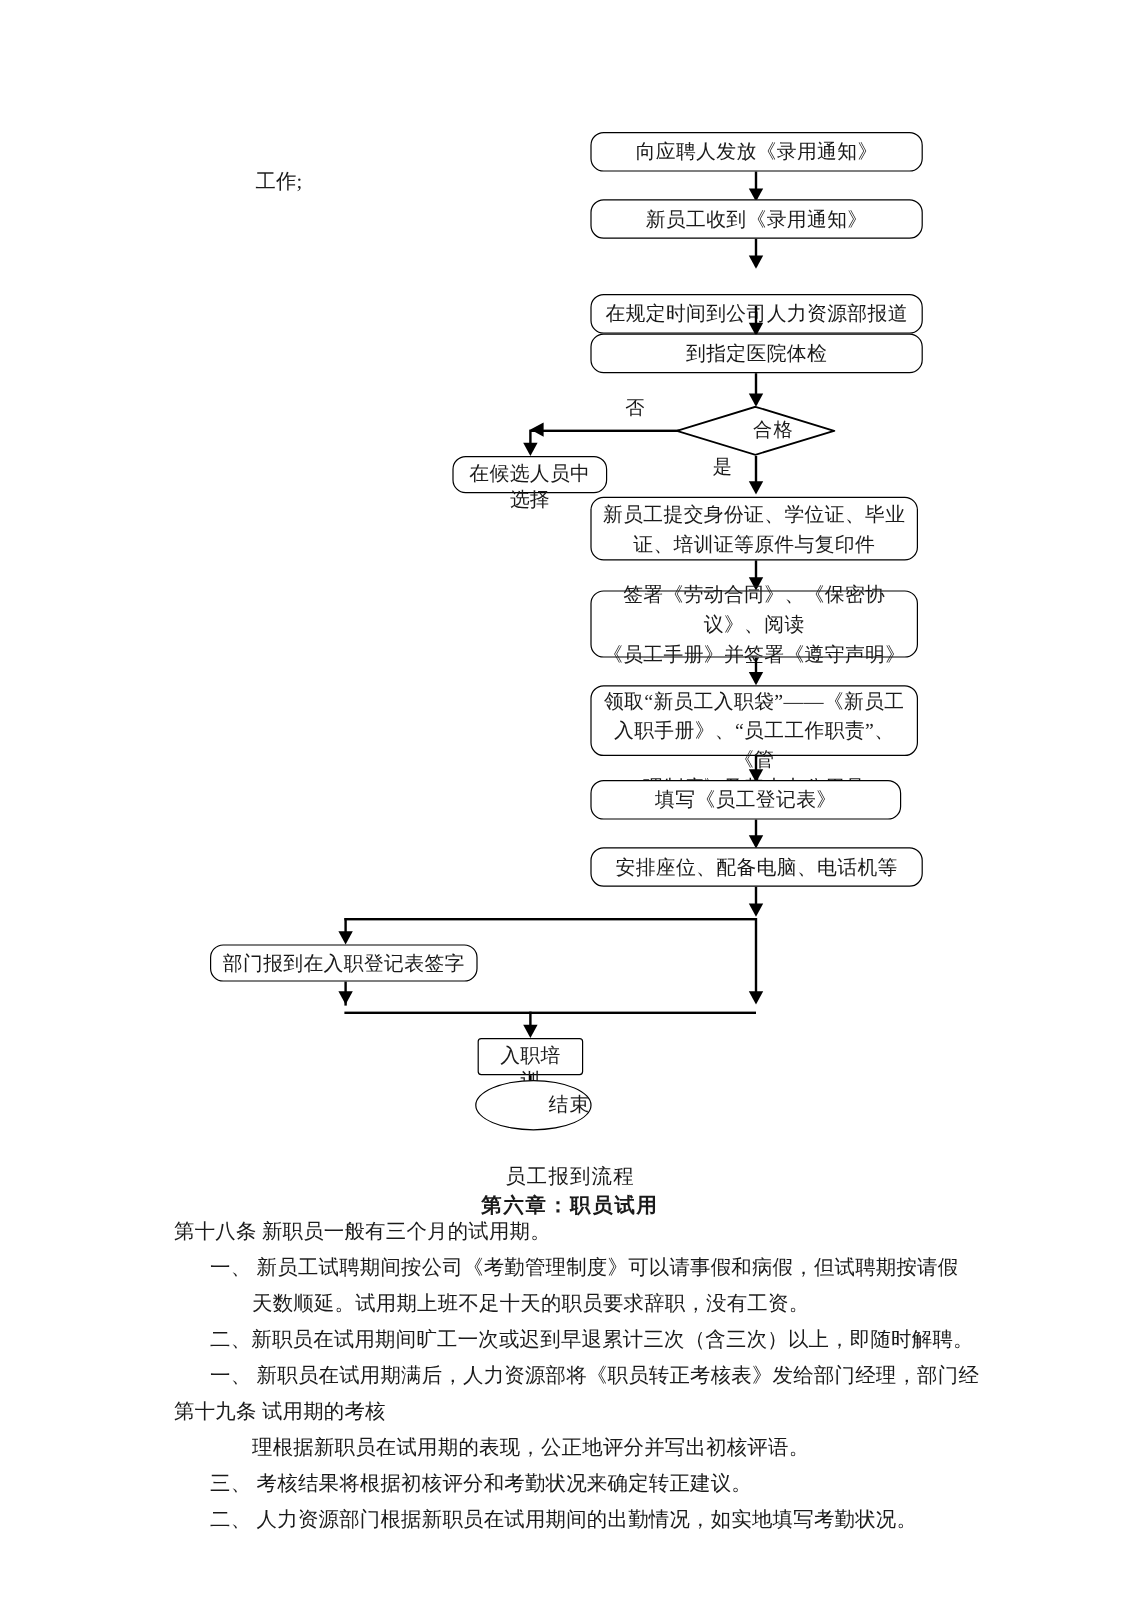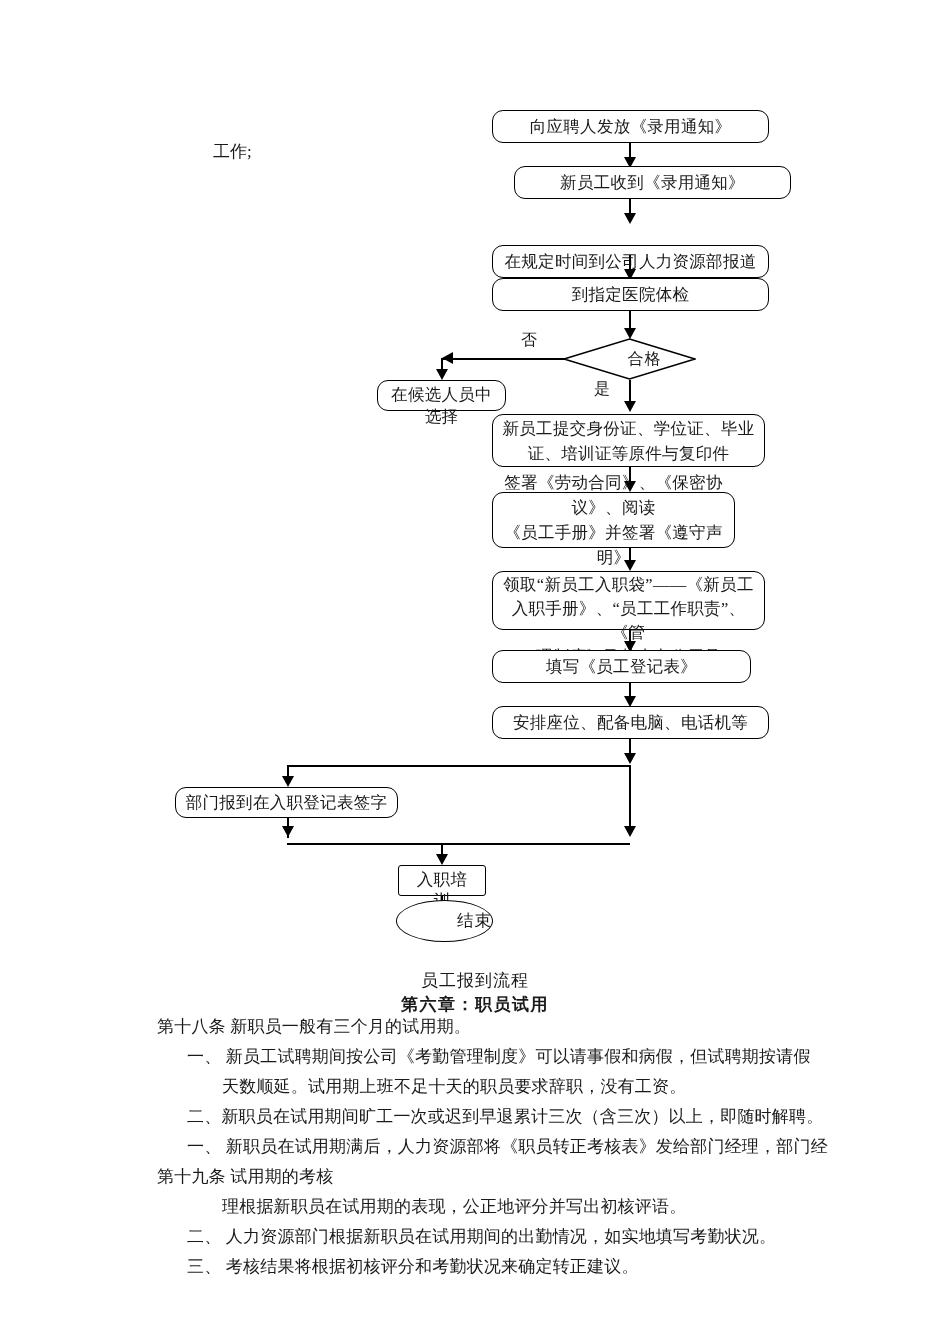--- a/index.html
+++ b/index.html
@@ -59,41 +59,41 @@
     border-top:11px solid #000;}
   .arrowl{position:absolute;width:0;height:0;
     border-top:6px solid transparent;border-bottom:6px solid transparent;
     border-right:11px solid #000;}
 
   .caption{position:absolute;left:0;width:950px;text-align:center;font-size:17px;letter-spacing:1px;}
   .chapter{position:absolute;left:0;width:950px;text-align:center;font-size:17px;font-weight:bold;letter-spacing:1.5px;}
 
   
   .body{position:absolute;left:0;top:1012px;width:950px;}
-  .ln{font-size:17px;line-height:30px;letter-spacing:0.2px;white-space:nowrap;margin-left:12px;}
+  .ln{font-size:17px;line-height:30px;letter-spacing:0.2px;white-space:nowrap;}
   .l-a{padding-left:145px;}
   .l-b{padding-left:175px;}
   .l-c{padding-left:210px;}
 </style>
 </head>
 <body>
 
 <div class="page">
 
   <div class="worktxt">工作;</div>
 
   <div class="flow">
 
     <div class="node" style="left:492px;top:110px;width:277px;height:33px;">
       <span>向应聘人发放《录用通知》</span>
     </div>
     <div class="vline" style="left:629px;top:143px;height:23px;"></div>
     <div class="arrowd" style="left:624px;top:157px;"></div>
 
-    <div class="node" style="left:514px;top:166px;width:277px;height:33px;">
+    <div class="node" style="left:492px;top:166px;width:277px;height:33px;">
       <span>新员工收到《录用通知》</span>
     </div>
     <div class="vline" style="left:629px;top:199px;height:23px;"></div>
     <div class="arrowd" style="left:624px;top:213px;"></div>
 
     <div class="node" style="left:492px;top:222px;width:277px;height:33px;margin-top:23px;">
       <span>在规定时间到公司人力资源部报道</span>
     </div>
     <div class="vline" style="left:629px;top:255px;height:23px;"></div>
     <div class="arrowd" style="left:624px;top:269px;"></div>
@@ -130,21 +130,21 @@
 
     <div class="node" style="left:492px;top:414px;width:273px;height:53px;">
       <span>
         <span>新员工提交身份证、学位证、毕业</span><br>
         <span>证、培训证等原件与复印件</span>
       </span>
     </div>
     <div class="vline" style="left:629px;top:467px;height:23px;"></div>
     <div class="arrowd" style="left:624px;top:481px;"></div>
 
-    <div class="node" style="left:492px;top:492px;width:243px;height:56px;">
+    <div class="node" style="left:492px;top:492px;width:273px;height:56px;">
       <span>
         <span>签署《劳动合同》、《保密协议》、阅读</span><br>
         <span>《员工手册》并签署《遵守声明》</span>
       </span>
     </div>
     <div class="vline" style="left:629px;top:548px;height:21px;"></div>
     <div class="arrowd" style="left:624px;top:560px;"></div>
 
     <div class="node of" style="left:492px;top:571px;width:273px;height:59px;line-height:24px;">
       <span>
@@ -203,17 +203,17 @@
   <div class="chapter" style="top:993px;">第六章：职员试用</div>
 
   <div class="body">
     <div class="ln l-a">第十八条  新职员一般有三个月的试用期。</div>
     <div class="ln l-b">一、        新员工试聘期间按公司《考勤管理制度》可以请事假和病假，但试聘期按请假</div>
     <div class="ln l-c">天数顺延。试用期上班不足十天的职员要求辞职，没有工资。</div>
     <div class="ln l-b">二、新职员在试用期间旷工一次或迟到早退累计三次（含三次）以上，即随时解聘。</div>
     <div class="ln l-b">一、        新职员在试用期满后，人力资源部将《职员转正考核表》发给部门经理，部门经</div>
     <div class="ln l-a">第十九条   试用期的考核</div>
     <div class="ln l-c">理根据新职员在试用期的表现，公正地评分并写出初核评语。</div>
+    <div class="ln l-b">三、 考核结果将根据初核评分和考勤状况来确定转正建议。</div>
     <div class="ln l-b">二、 人力资源部门根据新职员在试用期间的出勤情况，如实地填写考勤状况。</div>
-    <div class="ln l-b">三、 考核结果将根据初核评分和考勤状况来确定转正建议。</div>
   </div>
 
 </div>
 
 </body></html>

